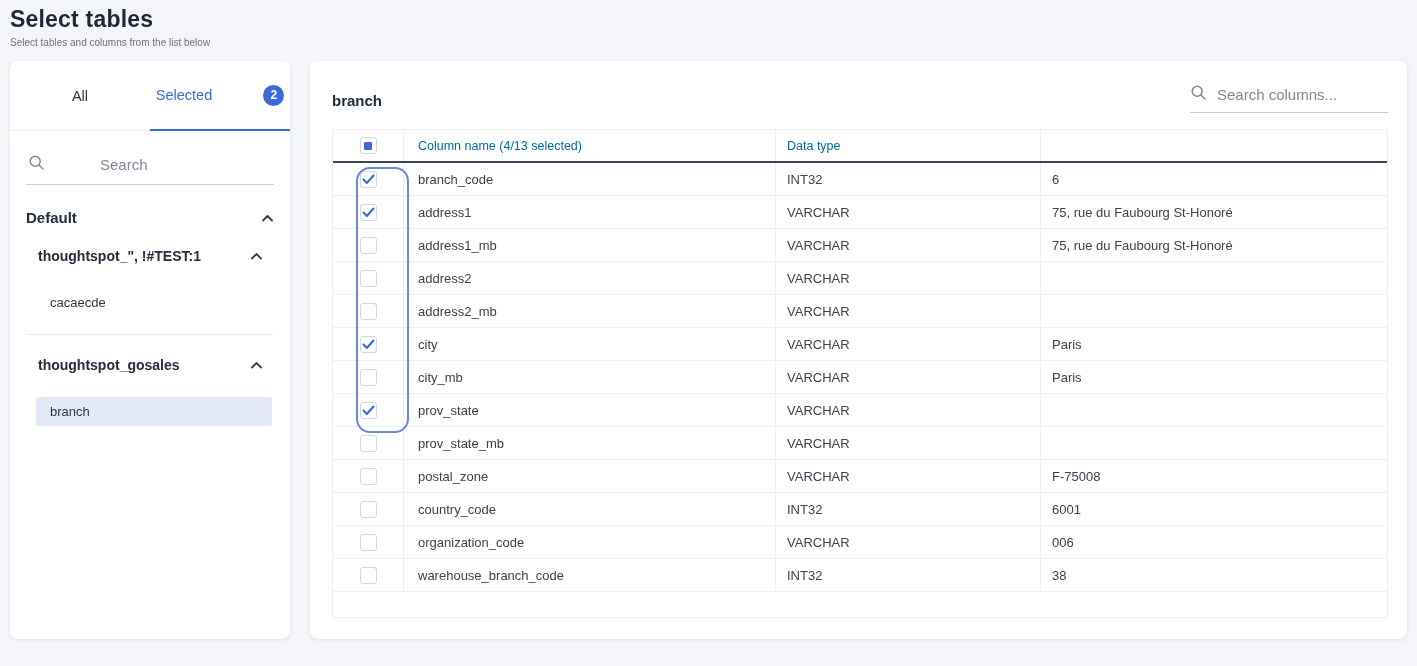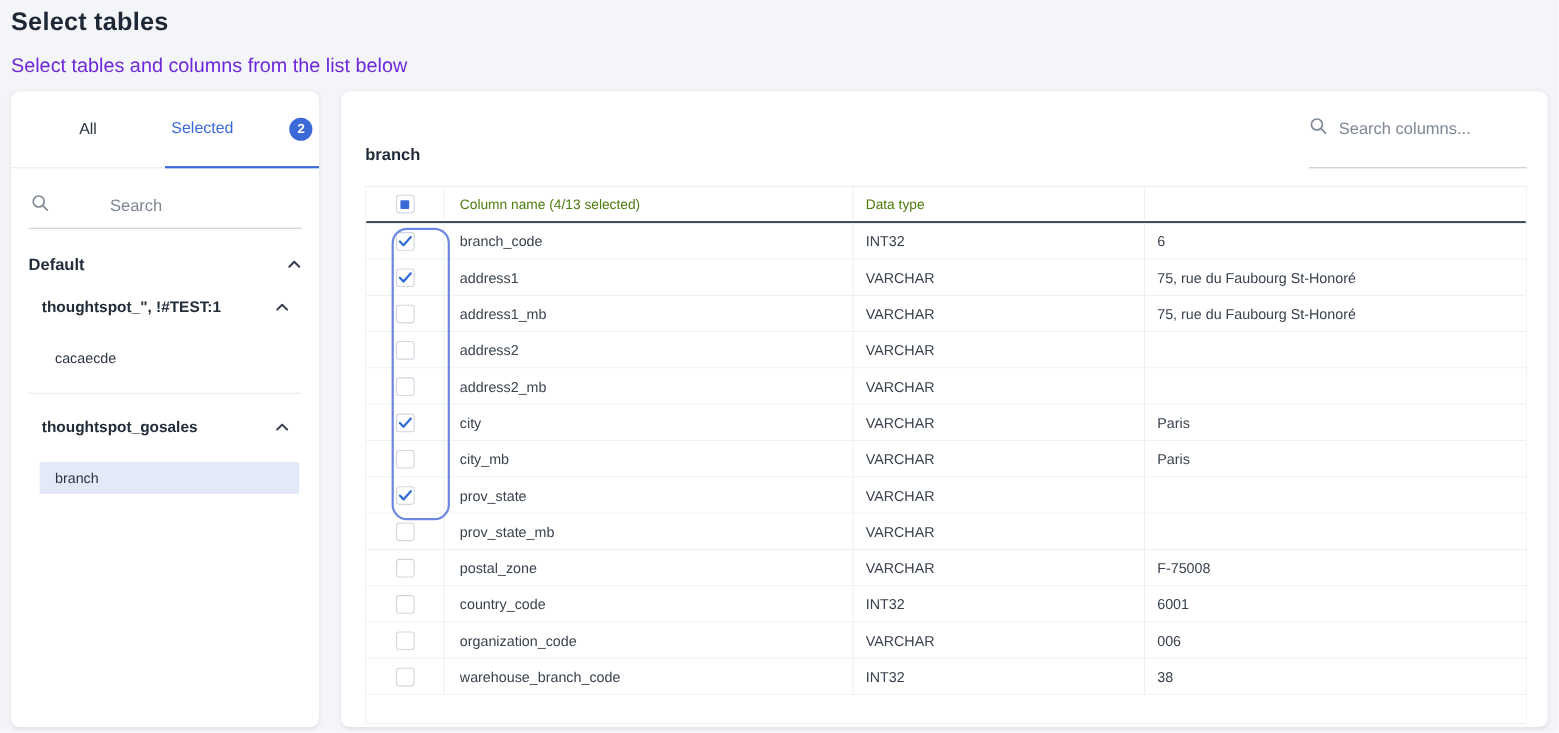--- a/index.html
+++ b/index.html
@@ -6,21 +6,21 @@
   html,body { margin:0; padding:0; }
   body {
     width:1417px; height:666px; overflow:hidden;
     background:#f4f5f9;
     font-family:"Liberation Sans","DejaVu Sans",sans-serif;
     color:#2b3442;
   }
   
   .page-header { padding:6px 0 0 10px; }
   .page-title { font-size:23px; font-weight:700; color:#1e2735; margin:0; letter-spacing:.2px; }
-  .page-subtitle { font-size:18px; color:#6d28d9; margin-top:16px; }
+  .page-subtitle { font-size:10px; color:#737373; margin-top:4px; }
 
   
   .layout { display:flex; gap:20px; padding:0 10px; margin-top:13px; }
   .card { background:#fff; border-radius:8px; box-shadow:0 1px 4px rgba(25,39,70,.10); }
 
   
   .sidebar { width:280px; height:578px; flex:0 0 auto; }
   .tabs { display:flex; height:70px; border-bottom:1px solid #e9ebf0; }
   .tab { flex:1; display:flex; align-items:center; justify-content:center;
          font-size:14.5px; color:#2a3442; cursor:pointer; }
@@ -43,33 +43,33 @@
                      color:#2b3442; border-radius:2px; cursor:pointer; }
   .tree-table-item.selected { background:#e4e9f8; margin-right:2px; }
   .tree-divider { height:1px; background:#e8eaf0; margin:17px 0 0; }
 
   
   .main { flex:1; height:578px; padding:0 19px 0 22px; }
   .main-header { display:flex; justify-content:space-between; align-items:flex-end;
                  padding-top:23px; }
   .table-title { font-size:15px; font-weight:700; color:#1f2a38; padding-bottom:4px; }
   .search-cols { display:flex; align-items:center; gap:8px; width:198px;
-                 border-bottom:1px solid #c3c8d2; padding-bottom:24px; }
+                 border-bottom:1px solid #c3c8d2; padding-bottom:7px; }
   .search-cols input { border:none; outline:none; flex:1; width:100%; font-size:15px;
                        font-family:inherit; color:#333d4c; background:transparent; }
   .search-cols input::placeholder { color:#7d8795; }
 
   
   .table { position:relative; margin-top:16px; border:1px solid #edeff3; border-bottom:none; }
   .trow { display:flex; height:33px; align-items:stretch; border-bottom:1px solid #edeff3;
           background:#fff; }
   .trow.header { border-bottom:2px solid #3a4456; color:#6e7887; }
   .trow.footer { height:26px; }
   .cell { display:flex; align-items:center; font-size:13px; color:#39424e; }
-  .trow.header .cell { font-size:12.5px; color:#4d7c0f; }
+  .trow.header .cell { font-size:12.5px; color:#0369a1; }
   .c-check  { width:71px; justify-content:center; border-right:1px solid #edeff3; }
   .c-name   { width:372px; padding-left:14px; border-right:1px solid #edeff3; }
   .c-type   { width:265px; padding-left:11px; border-right:1px solid #edeff3; }
   .c-sample { flex:1; padding-left:11px; }
   .trow.footer .cell { border-right:none; }
 
   .checkbox { width:17px; height:17px; background:#fff; border:1px solid #d2d6de;
               border-radius:3px; display:inline-flex; align-items:center;
               justify-content:center; cursor:pointer; }
   .checkbox svg { display:none; }

